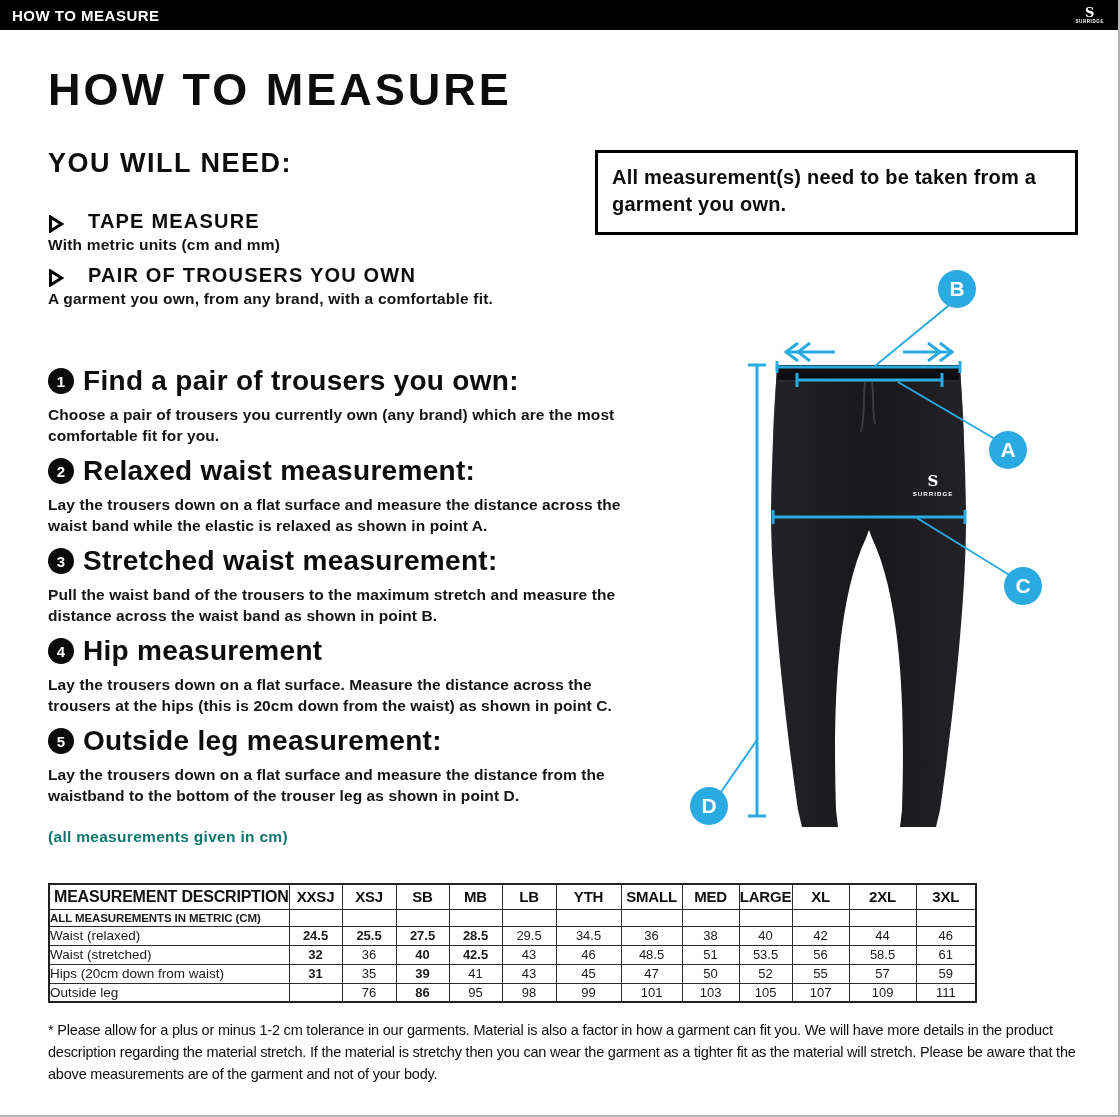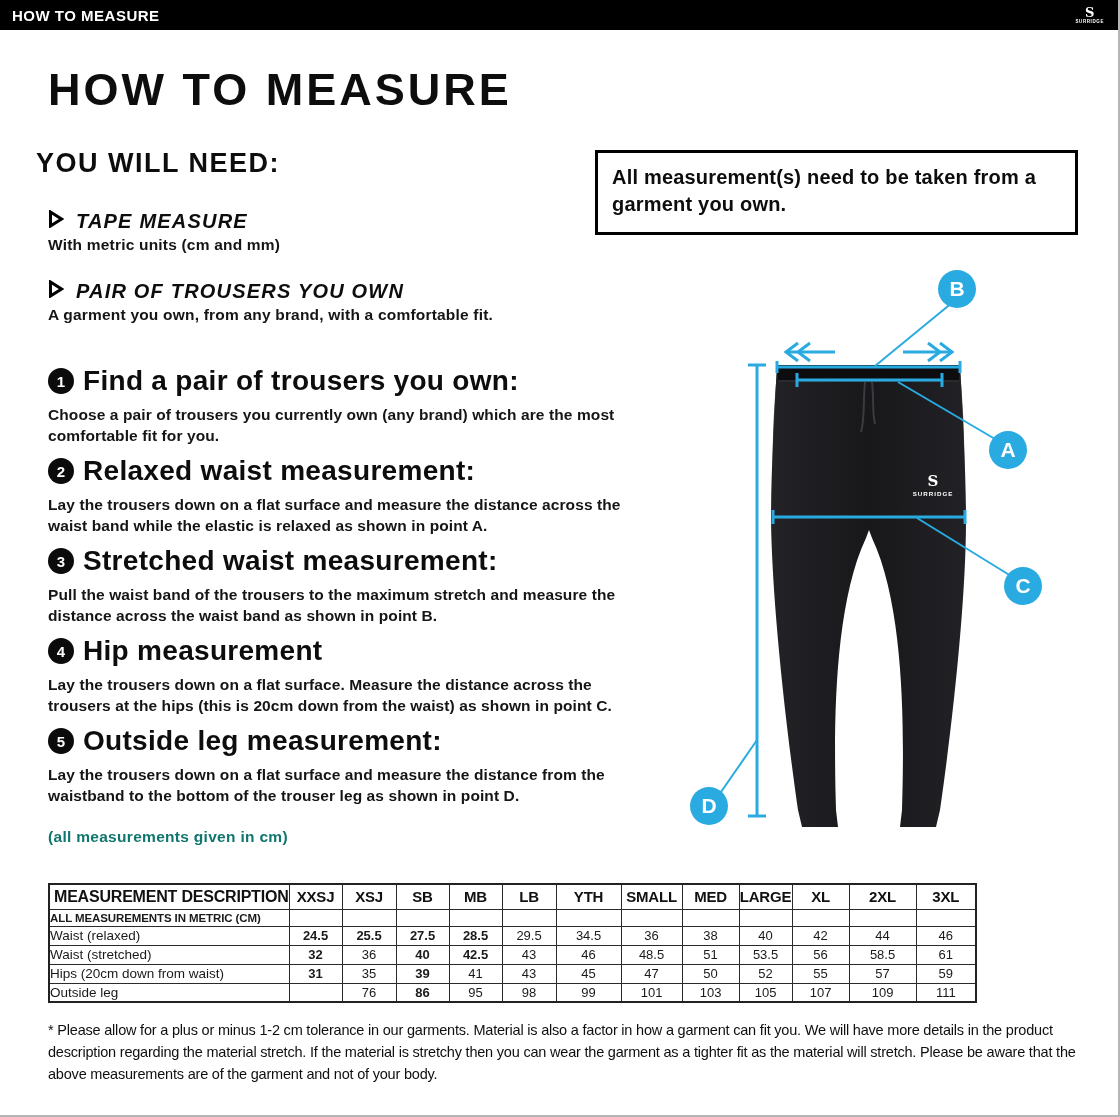--- a/index.html
+++ b/index.html
@@ -11,30 +11,30 @@
   
   .topbar { position:absolute; left:0; top:0; width:1120px; height:30px; background:#000;
             display:flex; align-items:center; justify-content:space-between; padding:0 12px; }
   .topbar-title { color:#fff; font-weight:bold; font-size:15px; letter-spacing:0.5px; }
   .brand-logo { display:flex; flex-direction:column; align-items:center; line-height:1; margin-right:4px; }
   .brand-logo .s-mark { color:#fff; font-weight:900; font-size:13px; font-family:"DejaVu Serif", serif; }
   .brand-logo .brand-name { color:#fff; font-weight:bold; font-size:4.5px; letter-spacing:0.6px; margin-top:1px; }
 
   
   .h1 { position:absolute; left:48px; top:64px; font-size:45px; font-weight:bold; letter-spacing:3px; color:#0d0d0d; }
-  .h2-need { position:absolute; left:36px; top:148px; font-size:27px; font-weight:bold; letter-spacing:1.5px; color:#0d0d0d; }
+  .h2-need { position:absolute; left:48px; top:148px; font-size:27px; font-weight:bold; letter-spacing:1.5px; color:#0d0d0d; }
 
   
   .note-box { position:absolute; left:595px; top:150px; width:483px; height:85px;
               border:3px solid #000; padding:11px 14px; }
   .note-box p { font-size:20px; font-weight:bold; line-height:1.35; color:#0d0d0d; letter-spacing:0.2px; }
 
   
   .need-item { position:absolute; left:48px; width:600px; }
-  .need-item .row { display:flex; align-items:flex-start; gap:12px;font-style:italic; }
+  .need-item .row { display:flex; align-items:flex-end; gap:24px; }
   .need-title { font-size:20px; font-weight:bold; letter-spacing:1.2px; color:#0d0d0d; }
   .need-desc { font-size:15.5px; font-weight:bold; color:#151515; margin-top:3px; letter-spacing:0.2px; }
 
   
   .step { position:absolute; left:48px; width:608px; }
   .step-head { display:flex; align-items:center; gap:9px; }
   .step-badge { width:26px; height:26px; border-radius:50%; background:#0b0b0b; color:#fff;
                 display:flex; align-items:center; justify-content:center; font-weight:bold; font-size:15px; flex:0 0 26px; }
   .step-title { font-size:28px; font-weight:bold; color:#0d0d0d; letter-spacing:0.3px; }
   .step-desc { margin-top:7px; font-size:15.5px; font-weight:bold; line-height:1.36; color:#151515; letter-spacing:0.1px; }
@@ -88,21 +88,21 @@
   <div class="need-item" style="top:210px;">
     <div class="row">
       <svg width="16" height="18" viewBox="0 0 16 18">
         <path d="M2.5 2 L13.5 9 L2.5 16 Z" fill="none" stroke="#000" stroke-width="3" stroke-linejoin="miter"></path>
       </svg>
       <span class="need-title">TAPE MEASURE</span>
     </div>
     <div class="need-desc">With metric units (cm and mm)</div>
   </div>
 
-  <div class="need-item" style="top:280px;">
+  <div class="need-item" style="top:264px;">
     <div class="row">
       <svg width="16" height="18" viewBox="0 0 16 18">
         <path d="M2.5 2 L13.5 9 L2.5 16 Z" fill="none" stroke="#000" stroke-width="3" stroke-linejoin="miter"></path>
       </svg>
       <span class="need-title">PAIR OF TROUSERS YOU OWN</span>
     </div>
     <div class="need-desc">A garment you own, from any brand, with a comfortable fit.</div>
   </div>
 
   <div class="step" style="top:365px;">

